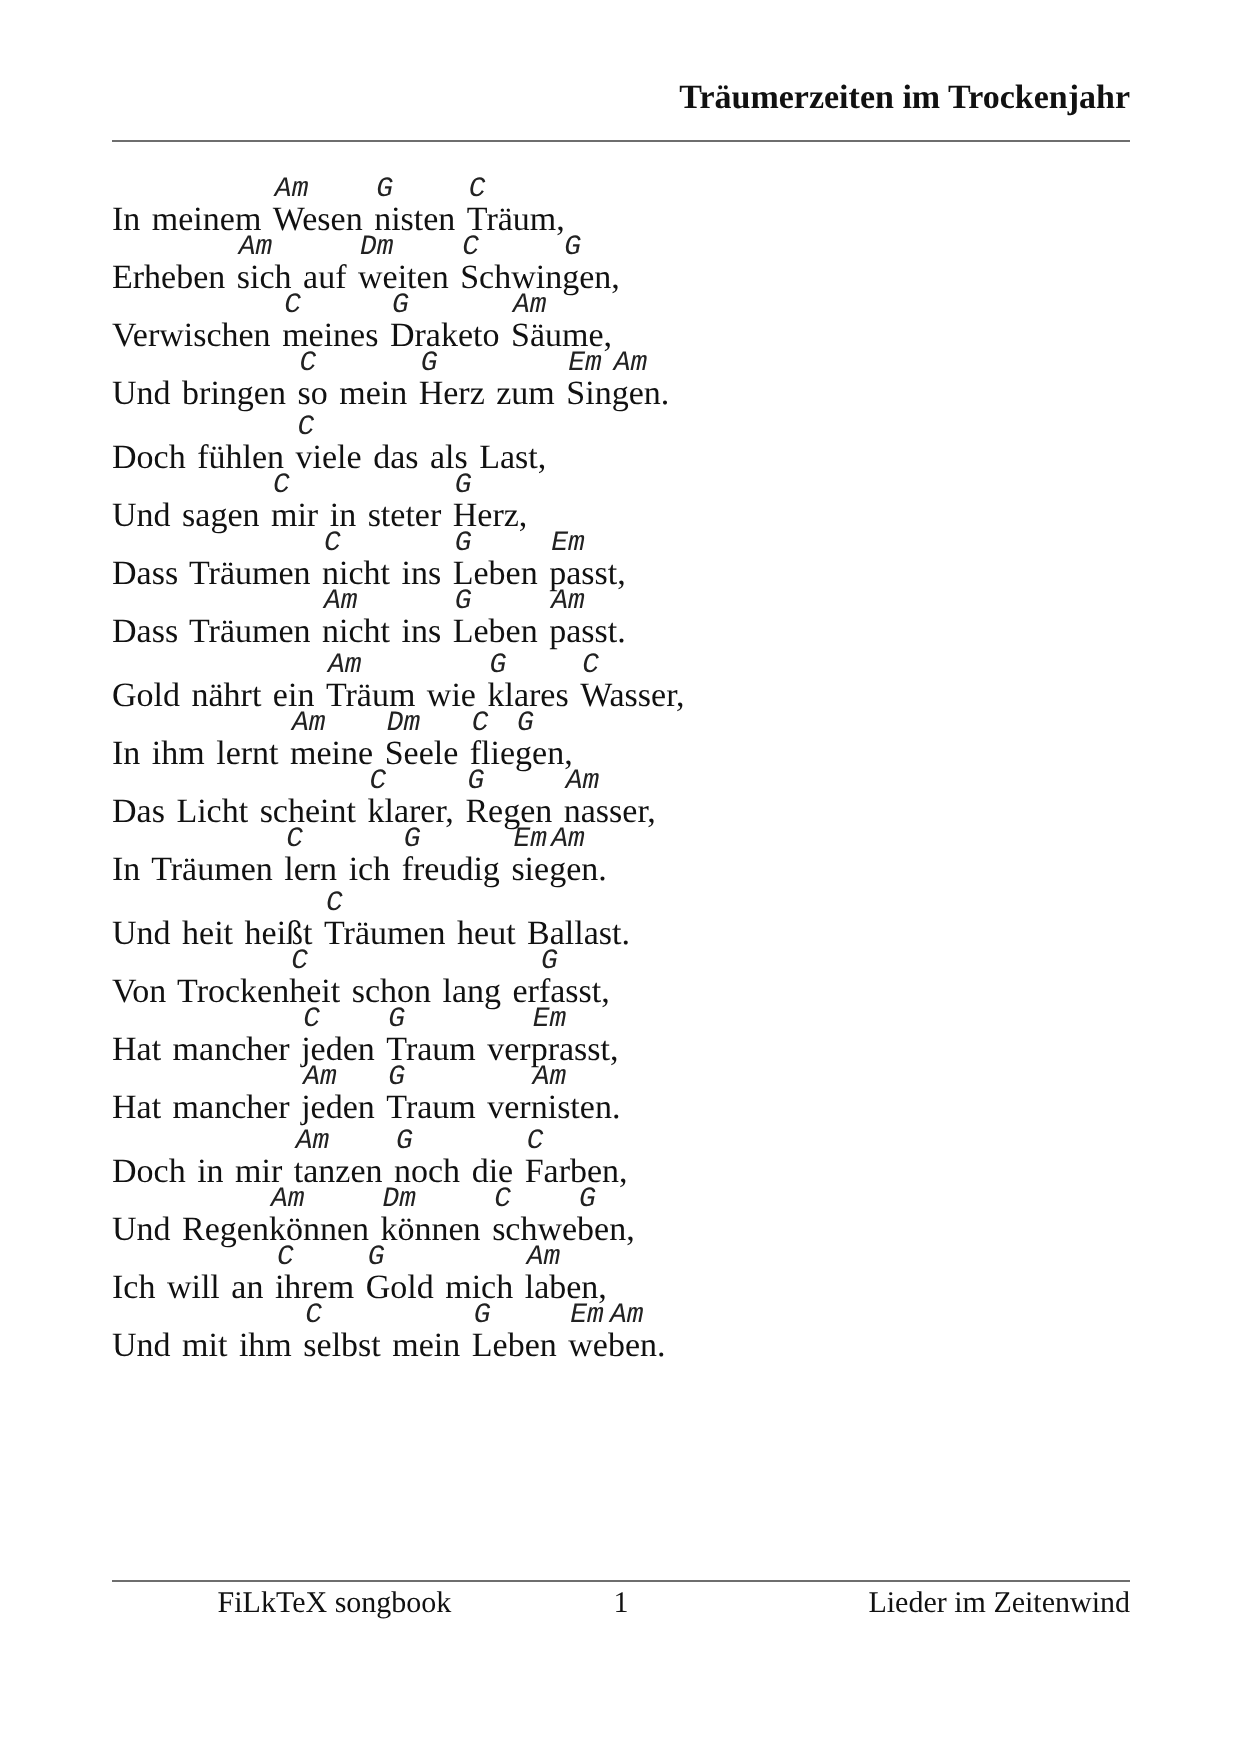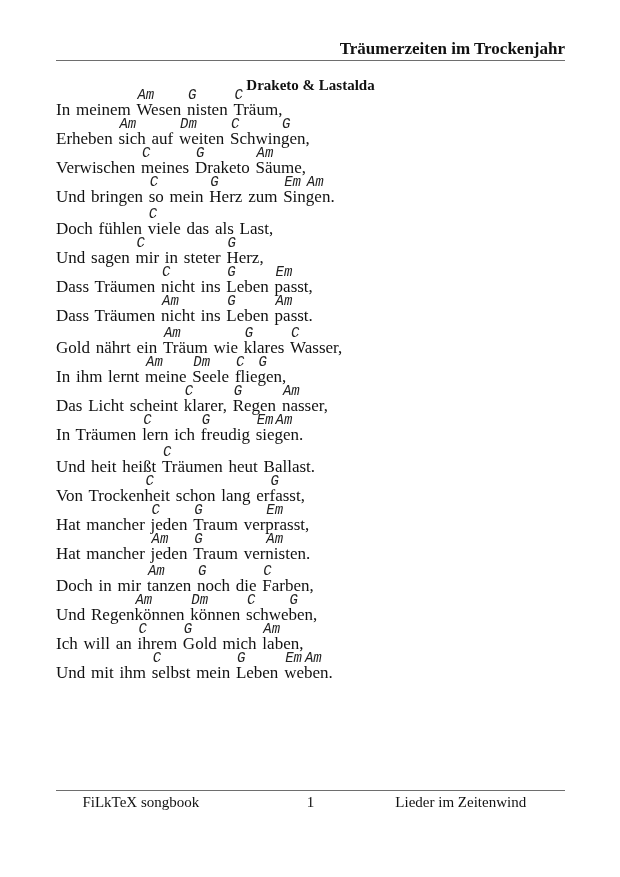--- a/index.html
+++ b/index.html
@@ -16,21 +16,21 @@
   
   .header {
     position: absolute;
     left: 56px;
     top: 40px;
     width: 509px;
     text-align: right;
     font-weight: bold;
     font-size: 17px;
     line-height: 18px;
-    padding-bottom: 2px;
+    padding-bottom: 12px;
     border-bottom: 1.5px solid #6e6e6e;
   }
   
   .songtitle {
     position: absolute;
     left: 56px;
     top: 78px;
     width: 509px;
     text-align: center;
     font-weight: bold;
@@ -75,34 +75,33 @@
     position: absolute;
     left: 56px;
     top: 790px;
     width: 509px;
     border-top: 1px solid #6e6e6e;
     padding-top: 3px;
     display: flex;
     font-size: 15px;
     line-height: 16px;
   }
-  .footer .f-left  { flex: 1; text-align: center; }
+  .footer .f-left  { flex: 1; text-align: right; }
   .footer .f-center{ flex: 1; text-align: center; }
-  .footer .f-right { flex: 1; }
+  .footer .f-right { flex: 1; text-align: right; }
 </style>
 </head>
 <body>
 
 <div class="page">
 
   <div class="header">
     <span>Träumerzeiten im Trockenjahr</span>
   </div>
 
-  <div class="songtitle">Draketo &amp; Lastalda</div>
 
   <div class="song" id="song">
       <div class="verse">
         <div class="line"><span class="seg"><span>In meinem </span></span><span class="seg"><span class="chord">Am</span><span>Wesen </span></span><span class="seg"><span class="chord">G</span><span>nisten </span></span><span class="seg"><span class="chord">C</span><span>Träum,</span></span></div>
         <div class="line"><span class="seg"><span>Erheben </span></span><span class="seg"><span class="chord">Am</span><span>sich </span></span><span class="seg"><span>auf </span></span><span class="seg"><span class="chord">Dm</span><span>weiten </span></span><span class="seg"><span class="chord">C</span><span>Schwin</span></span><span class="seg"><span class="chord">G</span><span>gen,</span></span></div>
         <div class="line"><span class="seg"><span>Verwischen </span></span><span class="seg"><span class="chord">C</span><span>meines </span></span><span class="seg"><span class="chord">G</span><span>Draketo </span></span><span class="seg"><span class="chord">Am</span><span>Säume,</span></span></div>
         <div class="line"><span class="seg"><span>Und bringen </span></span><span class="seg"><span class="chord">C</span><span>so </span></span><span class="seg"><span>mein </span></span><span class="seg"><span class="chord">G</span><span>Herz </span></span><span class="seg"><span>zum </span></span><span class="seg"><span class="chord">Em</span><span>Sin</span></span><span class="seg"><span class="chord">Am</span><span>gen.</span></span></div>
       </div>
       <div class="verse">
         <div class="line"><span class="seg"><span>Doch fühlen </span></span><span class="seg"><span class="chord">C</span><span>viele </span></span><span class="seg"><span>das als Last,</span></span></div>

